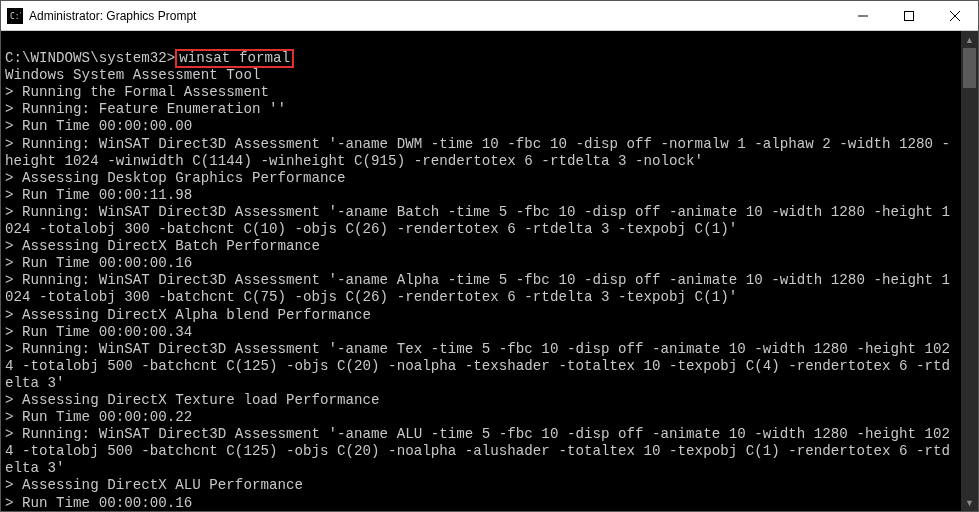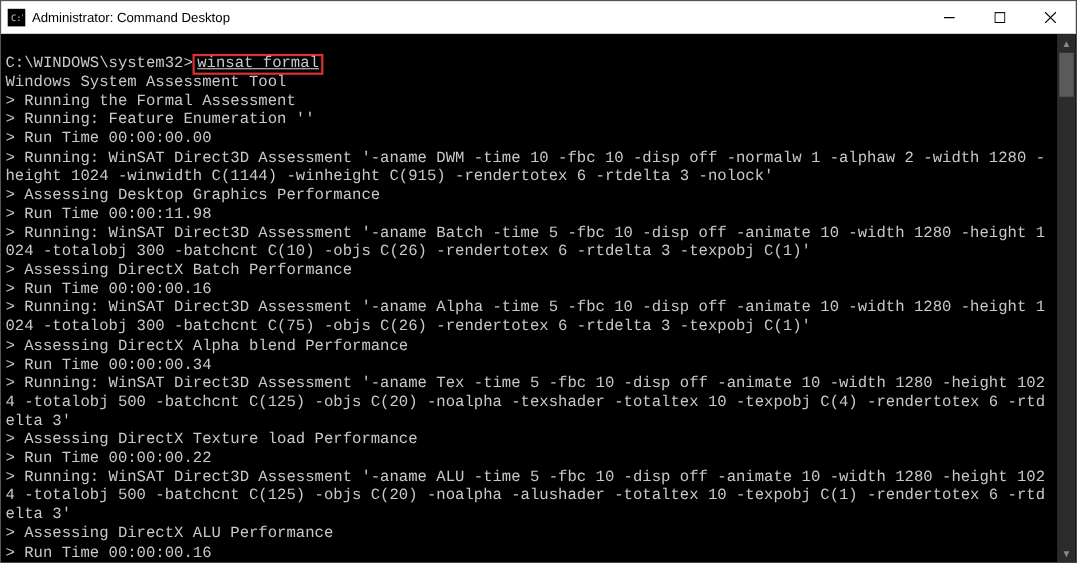--- a/index.html
+++ b/index.html
@@ -77,21 +77,20 @@
     position: relative;
   }
   .terminal .line { display:block; }
   .highlight-box {
     border: 2px solid #e03030;
     padding: 0 2px;
     display: inline-block;
     line-height: 15px;
     margin-top:-2px;
     margin-bottom:-2px;
-    text-decoration:underline;
   }
   .scrollbar {
     width: 17px;
     background: #2b2b2b;
     position: relative;
     flex: 0 0 auto;
   }
   .scroll-arrow {
     width: 17px;
     height: 17px;
@@ -117,21 +116,21 @@
 
 <div class="window">
 
   <div class="titlebar">
     <span class="app-icon">
       <svg width="12" height="10" viewBox="0 0 12 10">
           <rect x="0" y="0" width="12" height="10" fill="#000"></rect>
           <text x="1" y="8" font-size="8" fill="#ccc" font-family="monospace">C:\</text>
         </svg>
     </span>
-    <span class="title-text">Administrator: Command Desktop</span>
+    <span class="title-text">Administrator: Graphics Prompt</span>
     <div class="win-controls">
       <div class="win-btn">
         <svg width="10" height="10">
             <line x1="0" y1="5" x2="10" y2="5" stroke="#000" stroke-width="1"></line>
           </svg>
       </div>
       <div class="win-btn">
         <svg width="10" height="10">
             <rect x="0.5" y="0.5" width="9" height="9" fill="none" stroke="#000" stroke-width="1"></rect>
           </svg>

